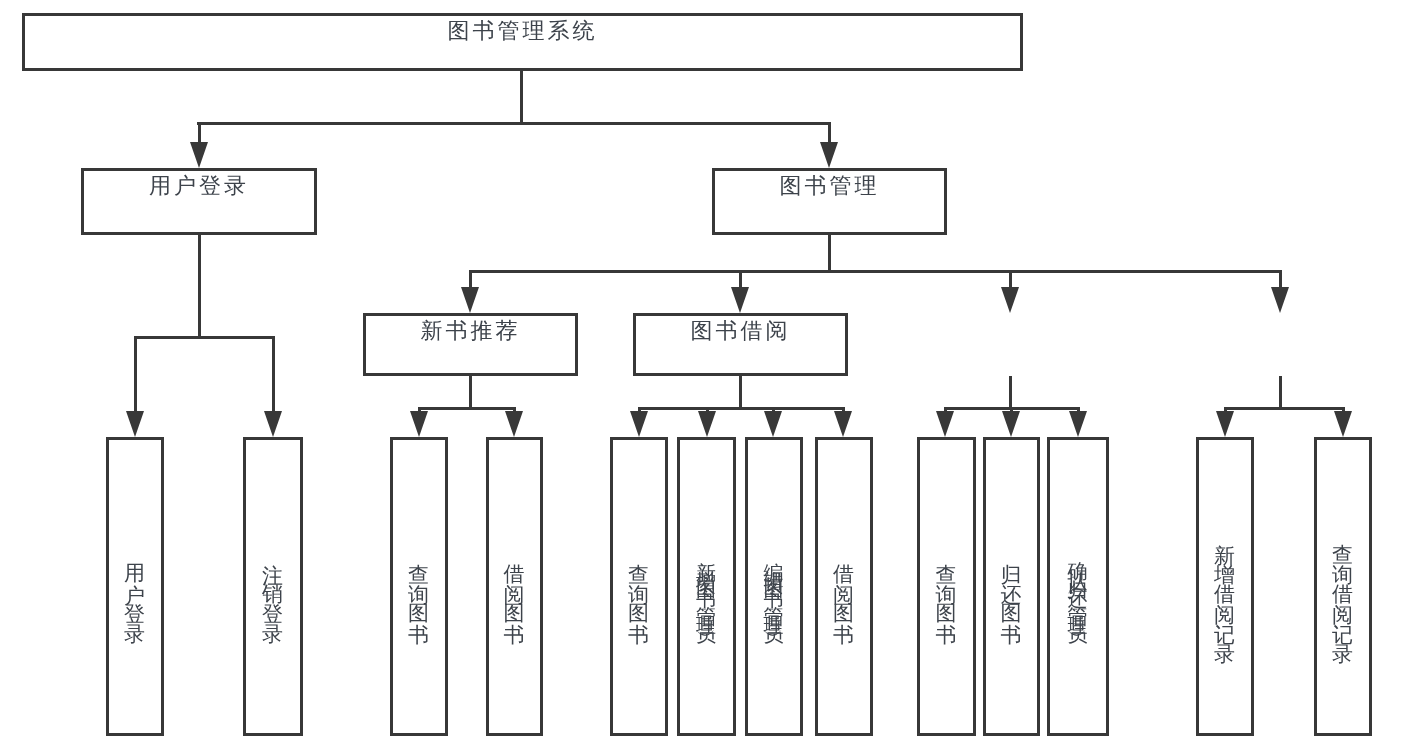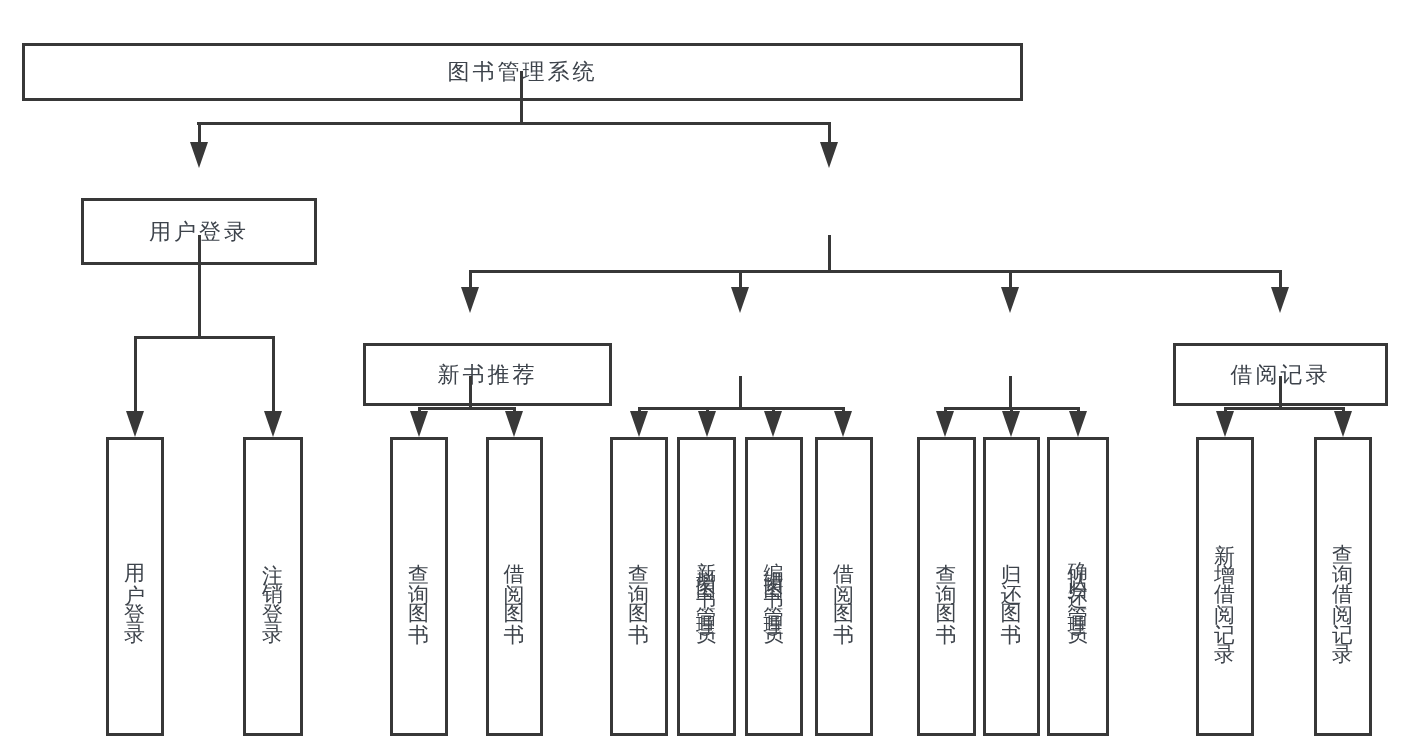--- a/index.html
+++ b/index.html
@@ -11,27 +11,26 @@
     font-family: "Liberation Sans", sans-serif;
     overflow: hidden;
   }
   
   .node {
     position: absolute;
     box-sizing: border-box;
     border: 3px solid #383838;
     background: #ffffff;
     display: flex;
-    align-items: center;
+    align-items: flex-start;
     justify-content: center;
     color: #3d434b;
     font-size: 22px;
     letter-spacing: 3px;
     white-space: nowrap;
-    margin-top: 30px;
   }
   .leaf {
     position: absolute;
     box-sizing: border-box;
     border: 3px solid #383838;
     background: #ffffff;
     top: 437px;
     height: 299px;
     display: flex;
     align-items: center;
@@ -81,45 +80,48 @@
 
   <div class="ln v" style="left:520px; top:71px; height:53px;"></div>
   <div class="ln h" style="left:197px; top:122px; width:634px;"></div>
   <div class="ln v" style="left:197.5px; top:122px; height:22px;"></div>
   <div class="ln v" style="left:827.5px; top:122px; height:22px;"></div>
   <div class="arrow" style="left:190px; top:142px;"></div>
   <div class="arrow" style="left:820px; top:142px;"></div>
 
   <div class="node" style="left:81px; top:168px; width:236px; height:67px;">
     <span>用户登录</span>
+  </div>
+  <div class="node" style="left:712px; top:168px; width:235px; height:67px;">
+    <span>图书管理</span>
   </div>
 
   <div class="ln v" style="left:197.5px; top:235px; height:103px;"></div>
   <div class="ln h" style="left:133.5px; top:336px; width:141px;"></div>
   <div class="ln v" style="left:133.5px; top:336px; height:77px;"></div>
   <div class="ln v" style="left:271.5px; top:336px; height:77px;"></div>
   <div class="arrow" style="left:126px; top:411px;"></div>
   <div class="arrow" style="left:264px; top:411px;"></div>
 
   <div class="ln v" style="left:827.5px; top:235px; height:38px;"></div>
   <div class="ln h" style="left:468.5px; top:270px; width:813px;"></div>
   <div class="ln v" style="left:468.5px; top:270px; height:19px;"></div>
   <div class="ln v" style="left:738.5px; top:270px; height:19px;"></div>
   <div class="ln v" style="left:1008.5px; top:270px; height:19px;"></div>
   <div class="ln v" style="left:1278.5px; top:270px; height:19px;"></div>
   <div class="arrow" style="left:461px; top:287px;"></div>
   <div class="arrow" style="left:731px; top:287px;"></div>
   <div class="arrow" style="left:1001px; top:287px;"></div>
   <div class="arrow" style="left:1271px; top:287px;"></div>
 
-  <div class="node" style="left:363px; top:313px; width:249px; height:63px;">
+  <div class="node" style="left:363px; top:313px; width:215px; height:63px;">
     <span>新书推荐</span>
   </div>
-  <div class="node" style="left:1173px; top:313px; width:215px; height:63px;">
-    <span>借阅记录</span>
+  <div class="node" style="left:633px; top:313px; width:215px; height:63px;">
+    <span>图书借阅</span>
   </div>
 
   <div class="ln v" style="left:468.5px; top:376px; height:33px;"></div>
   <div class="ln h" style="left:417.5px; top:407px; width:98px;"></div>
   <div class="ln v" style="left:417.5px; top:407px; height:9px;"></div>
   <div class="ln v" style="left:512.5px; top:407px; height:9px;"></div>
   <div class="arrow" style="left:410px; top:411px;"></div>
   <div class="arrow" style="left:505px; top:411px;"></div>
 
   <div class="ln v" style="left:738.5px; top:376px; height:33px;"></div>

